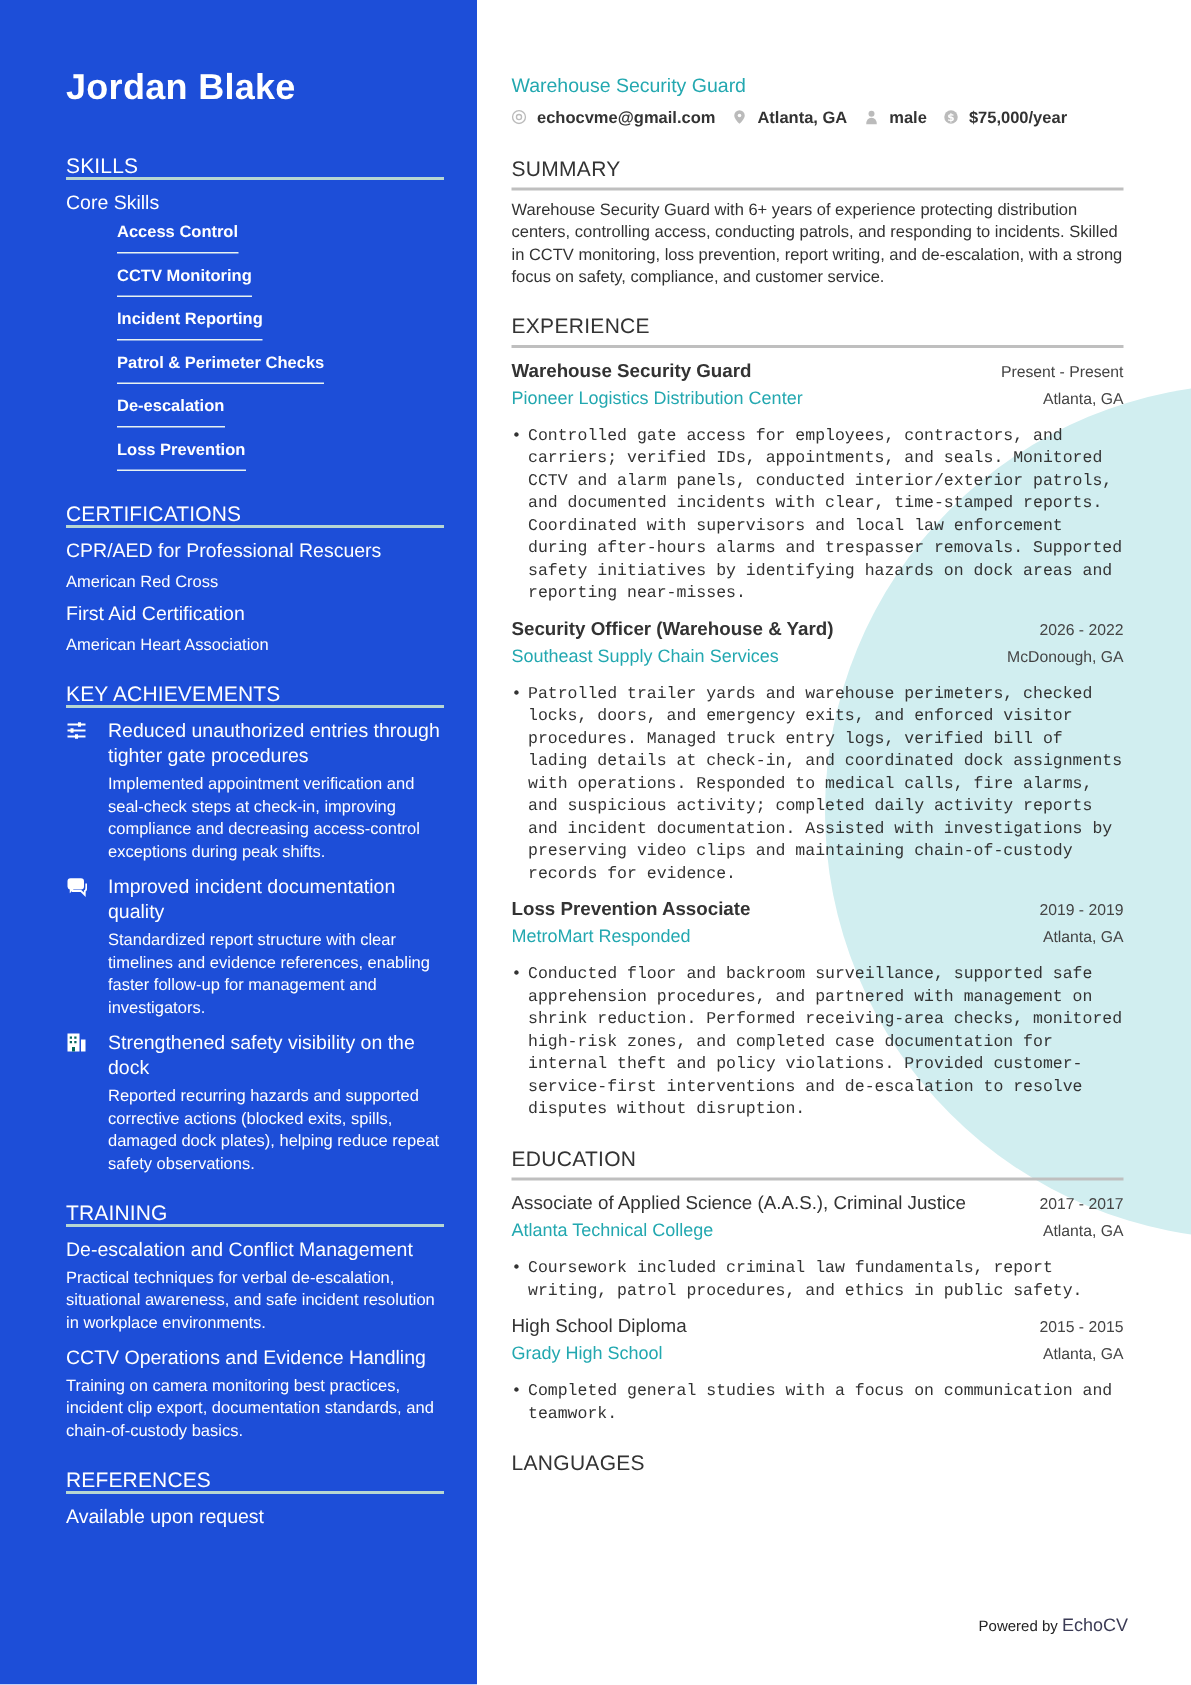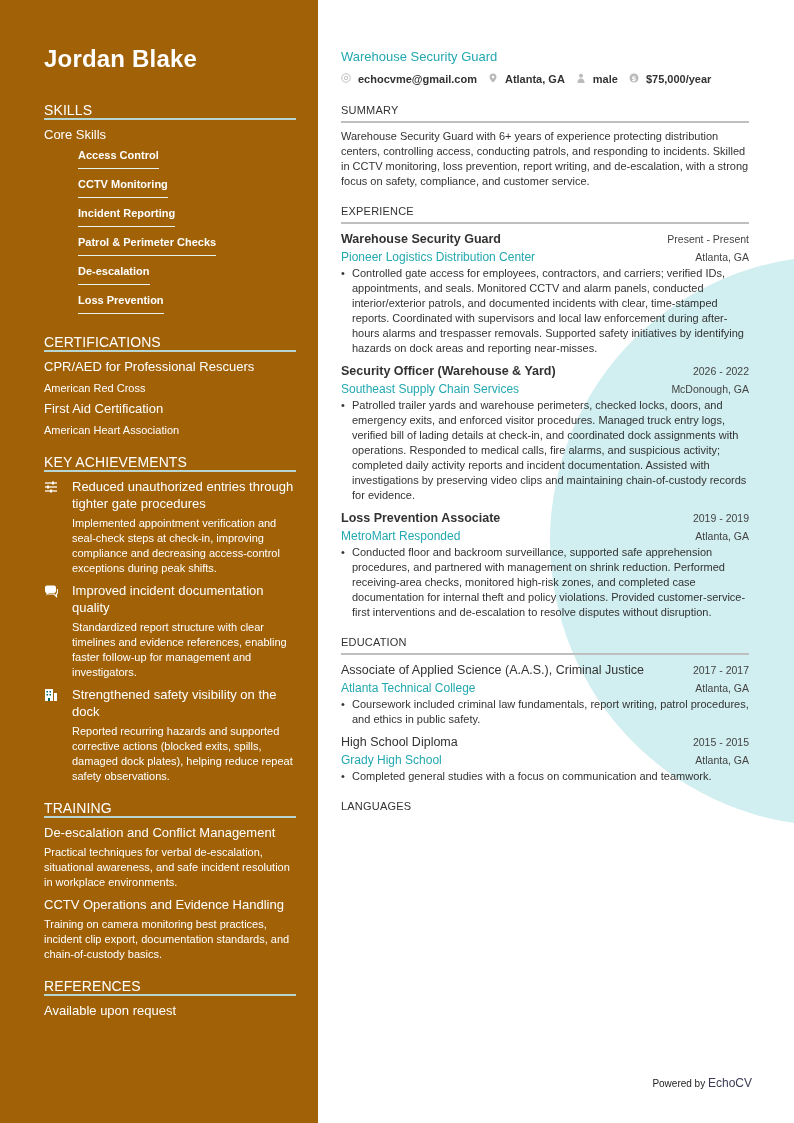--- a/index.html
+++ b/index.html
@@ -1,21 +1,21 @@
 <!DOCTYPE html>
 <html><head>
 <meta charset="utf-8">
 <style>
   * { box-sizing: border-box; margin: 0; padding: 0; }
   html, body { width: 794px; height: 1123px; background: #ffffff; overflow: hidden; }
   body { font-family: "Liberation Sans", "DejaVu Sans", sans-serif; position: relative; color: #333; }
 
   .sidebar {
     position: absolute; left: 0; top: 0; width: 318px; height: 1123px;
-    background: #a16207; color: #ffffff; padding: 44px 22px 0 44px;
+    background: #1d4ed8; color: #ffffff; padding: 44px 22px 0 44px;
   }
   .name { font-size: 24px; font-weight: bold; letter-spacing: 0.2px; line-height: 30px; margin-bottom: 28px; }
   .sb-section { margin-bottom: 16px; }
   .sb-title { font-size: 14px; font-weight: normal; letter-spacing: 0.1px; padding-bottom: 0; border-bottom: 2px solid #b7d6d2; margin-bottom: 6px; width: 252px; }
   .sb-subtitle { font-size: 13px; line-height: 18px; margin-top: 4px; }
   .chips { display: flex; flex-wrap: wrap; width: 252px; }
   .chip { font-size: 11px; font-weight: bold; padding: 4px 0 6px 0; border-bottom: 1px solid #e8f2f1; margin-right: 16px; margin-bottom: 4px; line-height: 14px; margin-left: 34px; }
   .cert-name { font-size: 13px; line-height: 18px; margin-top: 4px; }
   .cert-org { font-size: 11px; line-height: 16px; margin-top: 4px; margin-bottom: 4px; }
   .ach { display: flex; margin-top: 6px; }
@@ -31,30 +31,30 @@
   .deco-circle {
     position: absolute; left: 550px; top: 256px; width: 570px; height: 570px;
     border-radius: 50%; background: #d1eef0; z-index: 0;
   }
   .main { position: absolute; left: 341px; top: 48px; width: 408px; z-index: 1; }
   .job-title { color: #23a8b0; font-size: 13px; line-height: 18px; }
   .contacts { display: flex; align-items: center; font-size: 11px; font-weight: bold; color: #333; margin-top: 4px; height: 18px; }
   .contact { display: flex; margin-right: 11px; }
   .contact svg { width: 10px; height: 10px; margin-right: 7px; }
   .m-section { margin-top: 16px; }
-  .m-title { font-size: 11px; color: #333; letter-spacing: 0.2px; padding-bottom: 5px; border-bottom: 2px solid #bfbfbf; margin-bottom: 6px; }
+  .m-title { font-size: 14px; color: #333; letter-spacing: 0.2px; padding-bottom: 5px; border-bottom: 2px solid #bfbfbf; margin-bottom: 6px; }
   .summary { font-size: 11px; line-height: 15px; color: #333; }
   .entry { margin-bottom: 6px; }
   .row { display: flex; justify-content: space-between; align-items: baseline; }
   .e-role { font-size: 12.5px; font-weight: bold; color: #333; line-height: 18px; }
   .e-degree { font-size: 12.5px; color: #333; line-height: 18px; }
   .e-date { font-size: 10.5px; color: #444; }
   .e-org { font-size: 12px; color: #23a8b0; line-height: 18px; }
   .e-loc { font-size: 10.5px; color: #444; }
-  .bullets { list-style: none; margin-top: 0; }
+  .bullets { list-style: none; margin-top: 10px; font-family: Liberation Mono, monospace; }
   .bullets li { font-size: 11px; line-height: 15px; color: #333; padding-left: 11px; position: relative; }
   .bullets li::before { content: "•"; position: absolute; left: 0; top: 0; }
   .footer { position: absolute; right: 42px; top: 1076px; font-size: 10px; color: #222; z-index: 1; }
   .footer .brand { font-size: 12px; color: #3b3b55; }
 </style>
 </head>
 <body>
 
 <div class="sidebar">
   <div class="name">Jordan Blake</div>

